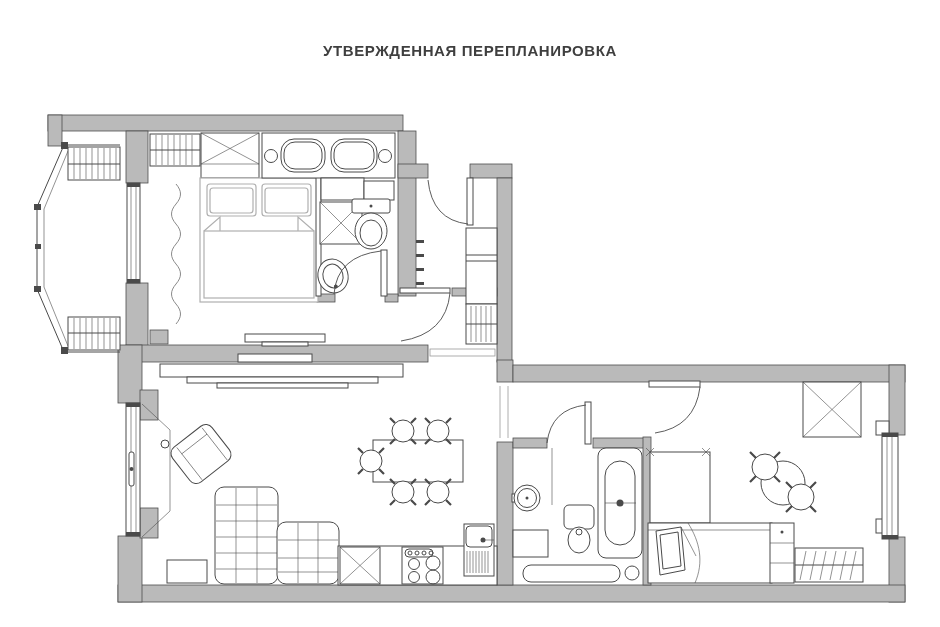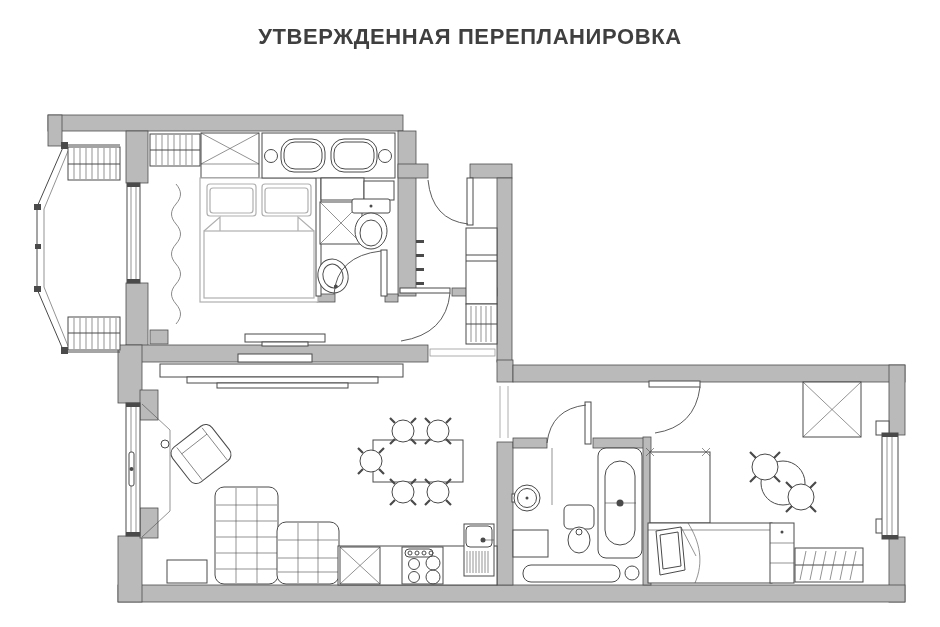--- a/index.html
+++ b/index.html
@@ -1,22 +1,22 @@
 <!DOCTYPE html>
 <html style="--background: #ffffff; --wall-fill: #bababa; --wall-stroke: #4e4e4e; --line: #4a4a4a; --light-furniture: #b0b0b0; --threshold: #9a9a9a; --title-text: #3f3f3f;"><head>
 <meta charset="utf-8">
 <style>
   :root{
     --background:#ffffff; --wall-fill:#bababa; --wall-stroke:#4e4e4e;
     --line:#4a4a4a; --light-furniture:#b0b0b0; --threshold:#9a9a9a; --title-text:#3f3f3f;
   }
   html,body{margin:0;padding:0;background:#fff;font-family:"Liberation Sans",sans-serif;}
   .page{position:relative;width:940px;height:627px;background:var(--background);overflow:hidden;}
-  .title{position:absolute;top:24px;left:0;width:100%;text-align:center;
-         font-size:22px;font-weight:bold;letter-spacing:.6px;color:var(--title-text);}
+  .title{position:absolute;top:42px;left:0;width:100%;text-align:center;
+         font-size:15px;font-weight:bold;letter-spacing:.6px;color:var(--title-text);}
   svg{position:absolute;top:0;left:0;}
   .wall{fill:var(--wall-fill);stroke:var(--wall-stroke);stroke-width:.8;}
   .ln{fill:none;stroke:var(--line);stroke-width:1;}
   .th{stroke-width:.6;}
   .fw{fill:#fff;stroke:var(--line);stroke-width:1;}
   .ltf{fill:#fff;stroke:var(--light-furniture);stroke-width:1.2;}
   .ltl{fill:none;stroke:var(--light-furniture);stroke-width:1.2;}
   .blk{fill:var(--line);stroke:none;}
   .thr{fill:none;stroke:var(--threshold);stroke-width:.8;}
   .curt{fill:none;stroke:#8a8a8a;stroke-width:1;}

